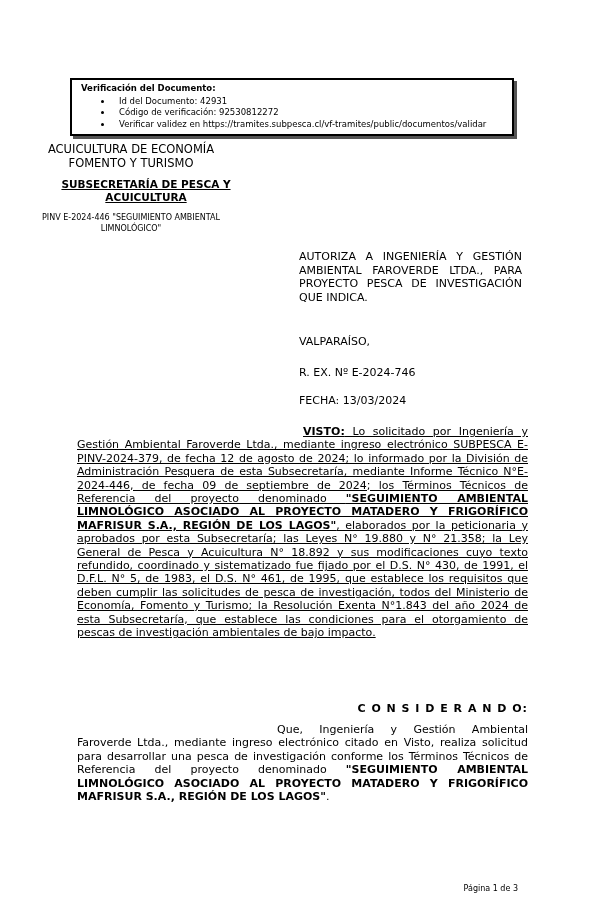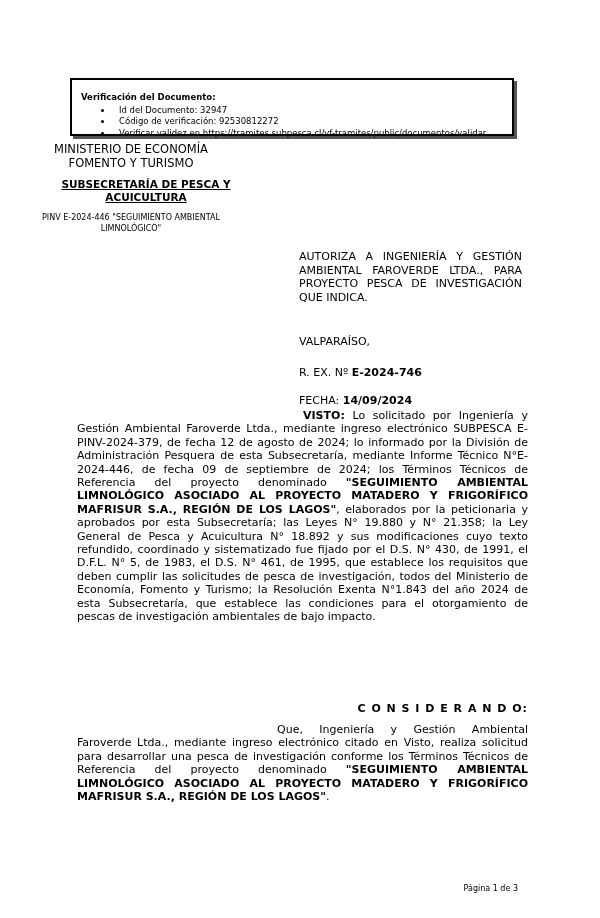--- a/index.html
+++ b/index.html
@@ -13,21 +13,21 @@
   }
   .doc { position: absolute; inset: 0; }
 
   
   .verify-box {
     position: absolute; left: 70px; top: 78px;
     width: 444px; height: 58px;
     box-sizing: border-box;
     border: 2px solid #000;
     box-shadow: 3px 3px 0 #555;
-    padding: 12px 5px 3px 9px;
+    padding: 3px 5px 3px 9px;
     font-size: 8.5px; line-height: 11.5px;
   }
   .verify-title { font-weight: bold; }
   .verify-list { margin: 1px 0 0 0; padding-left: 32px; list-style: disc; }
   .verify-list li { padding-left: 6px; }
 
   
   .letterhead { position: absolute; left: 25px; top: 142px; width: 212px; text-align: center; }
   .ministry { font-size: 11.5px; line-height: 14px; }
   .subsec { margin-top: 8px; font-size: 10.5px; line-height: 13px; font-weight: bold; }
@@ -35,71 +35,71 @@
   .proj-ref { margin-top: 8px; font-size: 8px; line-height: 11px; padding: 0 8px; }
 
   
   .subject {
     position: absolute; left: 299px; top: 250px; width: 223px;
     margin: 0; font-size: 11px; line-height: 13.5px; text-align: justify;
   }
   .city { position: absolute; left: 299px; top: 335px; font-size: 11px; text-align: center; }
   .res-line { position: absolute; left: 299px; top: 366px; font-size: 11px; }
   .fecha-line { position: absolute; left: 299px; top: 394px; font-size: 11px; }
-  .res-line b, .fecha-line b { font-weight: bold; }
+  .res-line b, .fecha-line b { font-weight: normal; }
 
   
   .body-par {
     position: absolute; left: 77px; width: 451px;
     margin: 0; font-size: 11px; line-height: 13.4px; text-align: justify;
   }
-  .visto { top: 409px; text-indent: 226px; }
+  .visto { top: 425px; text-indent: 226px; text-decoration: underline; }
   .considerando-heading {
     position: absolute; left: 77px; top: 702px; width: 451px;
     font-size: 11px; font-weight: bold; text-align: right; letter-spacing: 1px;
   }
   .que { top: 723px; text-indent: 200px; }
   .bold { font-weight: bold; }
 
   
   .page-num { position: absolute; right: 82px; top: 884px; font-size: 8px; font-weight: normal; }
 </style>
 </head>
 <body>
 
 <div class="doc">
 
   <div class="verify-box">
     <div class="verify-title">Verificación del Documento:</div>
     <ul class="verify-list">
-      <li>Id del Documento: 32947</li>
+      <li>Id del Documento: 42931</li>
       <li>Código de verificación: 92530812272</li>
       <li>Verificar validez en https://tramites.subpesca.cl/vf-tramites/public/documentos/validar</li>
     </ul>
   </div>
 
   <div class="letterhead">
     <div class="ministry">
-      <span>MINISTERIO DE ECONOMÍA</span><br>
+      <span>ACUICULTURA DE ECONOMÍA</span><br>
       <span>FOMENTO Y TURISMO</span>
     </div>
     <div class="subsec">
       <span>SUBSECRETARÍA DE PESCA Y</span><br>
       <span>ACUICULTURA</span>
     </div>
     <div class="proj-ref">PINV E-2024-446 "SEGUIMIENTO AMBIENTAL LIMNOLÓGICO"</div>
   </div>
 
   <p class="subject">AUTORIZA A INGENIERÍA Y GESTIÓN AMBIENTAL FAROVERDE LTDA., PARA PROYECTO PESCA DE INVESTIGACIÓN QUE INDICA.</p>
 
   <div class="city">VALPARAÍSO,</div>
 
   <div class="res-line"><span>R. EX. Nº </span><b>E-2024-746</b></div>
 
-  <div class="fecha-line"><span>FECHA: </span><b>14/09/2024</b></div>
+  <div class="fecha-line"><span>FECHA: </span><b>13/03/2024</b></div>
 
   <p class="body-par visto"><b class="bold">VISTO:</b><span> Lo solicitado por Ingeniería y Gestión Ambiental Faroverde Ltda., mediante ingreso electrónico SUBPESCA E-PINV-2024-379, de fecha 12 de agosto de 2024; lo informado por la División de Administración Pesquera de esta Subsecretaría, mediante Informe Técnico N°E-2024-446, de fecha 09 de septiembre de 2024; los Términos Técnicos de Referencia del proyecto denominado </span><b class="bold">"SEGUIMIENTO AMBIENTAL LIMNOLÓGICO ASOCIADO AL PROYECTO MATADERO Y FRIGORÍFICO MAFRISUR S.A., REGIÓN DE LOS LAGOS"</b><span>, elaborados por la peticionaria y aprobados por esta Subsecretaría; las Leyes N° 19.880 y N° 21.358; la Ley General de Pesca y Acuicultura N° 18.892 y sus modificaciones cuyo texto refundido, coordinado y sistematizado fue fijado por el D.S. N° 430, de 1991, el D.F.L. N° 5, de 1983, el D.S. N° 461, de 1995, que establece los requisitos que deben cumplir las solicitudes de pesca de investigación, todos del Ministerio de Economía, Fomento y Turismo; la Resolución Exenta N°1.843 del año 2024 de esta Subsecretaría, que establece las condiciones para el otorgamiento de pescas de investigación ambientales de bajo impacto.</span></p>
 
   <div class="considerando-heading">C O N S I D E R A N D O:</div>
 
   <p class="body-par que"><span>Que, Ingeniería y Gestión Ambiental Faroverde Ltda., mediante ingreso electrónico citado en Visto, realiza solicitud para desarrollar una pesca de investigación conforme los Términos Técnicos de Referencia del proyecto denominado </span><b class="bold">"SEGUIMIENTO AMBIENTAL LIMNOLÓGICO ASOCIADO AL PROYECTO MATADERO Y FRIGORÍFICO MAFRISUR S.A., REGIÓN DE LOS LAGOS"</b><span>.</span></p>
 
   <div class="page-num">Página 1 de 3</div>
 
 </div>

